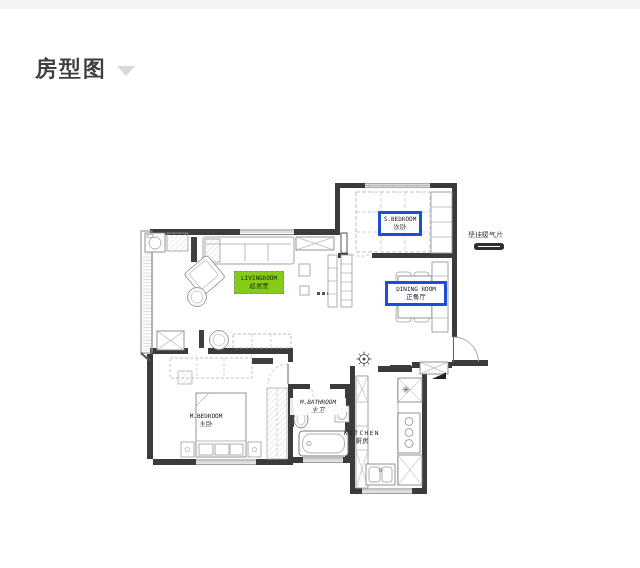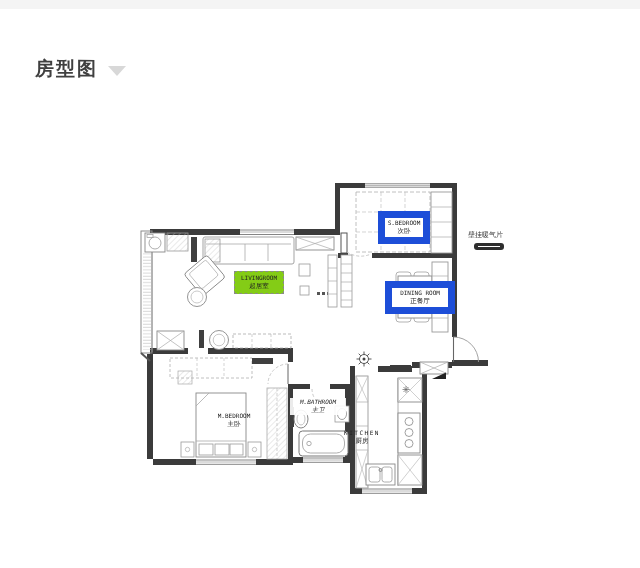--- a/index.html
+++ b/index.html
@@ -1,28 +1,28 @@
 <!DOCTYPE html>
 <html><head>
 <meta charset="utf-8">
 <style>
   html,body{margin:0;padding:0;}
   body{width:640px;height:568px;background:#ffffff;overflow:hidden;position:relative;
        font-family:"Liberation Sans",sans-serif;}
   .topstrip{position:absolute;left:0;top:0;width:640px;height:9px;background:#f4f4f4;}
   .header{position:absolute;left:35px;top:52px;height:34px;display:flex;align-items:center;}
-  .title{font-size:19px;font-weight:700;color:#3f3f3f;letter-spacing:2px;}
+  .title{font-size:22px;font-weight:700;color:#3f3f3f;letter-spacing:2px;}
   .chevron{width:0;height:0;border-left:9px solid transparent;border-right:9px solid transparent;
            border-top:10px solid #d8d8d8;margin-left:10px;margin-top:4px;cursor:pointer;}
   .plan{position:absolute;left:0;top:0;width:640px;height:568px;}
   svg{position:absolute;left:0;top:0;}
   .lbl{position:absolute;text-align:center;font-family:"DejaVu Sans Mono",monospace;
        color:#222;font-size:6px;line-height:1.35;z-index:5;}
   .lbl .zh{font-size:6.5px;font-family:"DejaVu Sans","Liberation Sans",sans-serif;}
-  .boxed{background:#fff;border:7px solid #1d4ed8;padding:1px 1px;}
+  .boxed{background:#fff;border:3px solid #1d4ed8;padding:1px 1px;}
   .dashedbox{background:#84cc16;border:1px dashed #8a8a8a;padding:2px 1px;}
   .plainbg{background:rgba(255,255,255,0.9);}
   .spread{letter-spacing:1.5px;}
   .radnote{position:absolute;left:468px;top:230px;width:52px;text-align:left;z-index:5;
            font-size:7px;color:#333;font-family:"DejaVu Sans","Liberation Sans",sans-serif;}
   .radpill{position:absolute;left:474px;top:243px;width:30px;height:7px;background:#2e2e2e;
            border-radius:3px;z-index:5;}
   .radpill .inner{position:absolute;left:4px;top:2.5px;width:22px;height:1.5px;background:#fff;}
 </style>
 </head>
@@ -343,21 +343,21 @@
   <div class="lbl dashedbox" style="left:234px;top:271px;width:46px;">
     <div>LIVINGROOM</div>
     <div class="zh">起居室</div>
   </div>
 
   <div class="lbl boxed" style="left:385px;top:281px;width:54px;">
     <div>DINING ROOM</div>
     <div class="zh">正餐厅</div>
   </div>
 
-  <div class="lbl" style="left:208px;top:412px;width:52px;">
+  <div class="lbl" style="left:180px;top:412px;width:52px;">
     <div>M.BEDROOM</div>
     <div class="zh">主卧</div>
   </div>
 
   <div class="lbl plainbg" style="left:290px;top:398px;width:56px;font-style:italic;">
     <div>M.BATHROOM</div>
     <div class="zh">主卫</div>
   </div>
 
   <div class="lbl" style="left:339px;top:429px;width:46px;">

